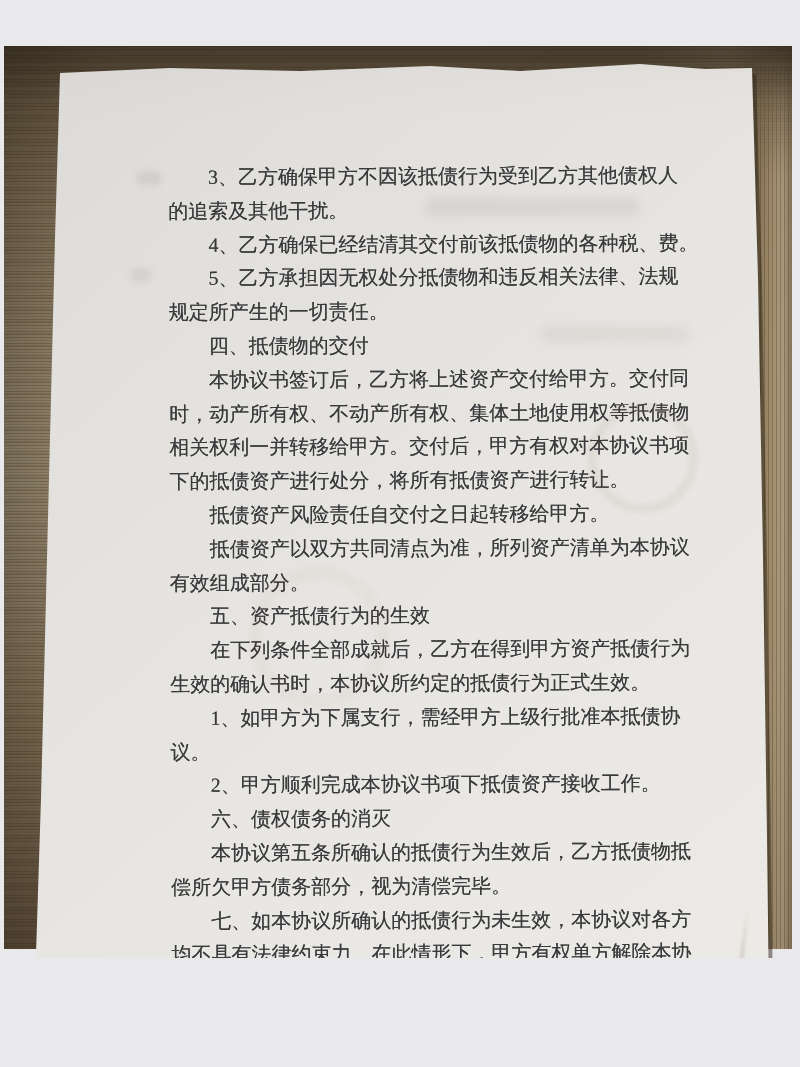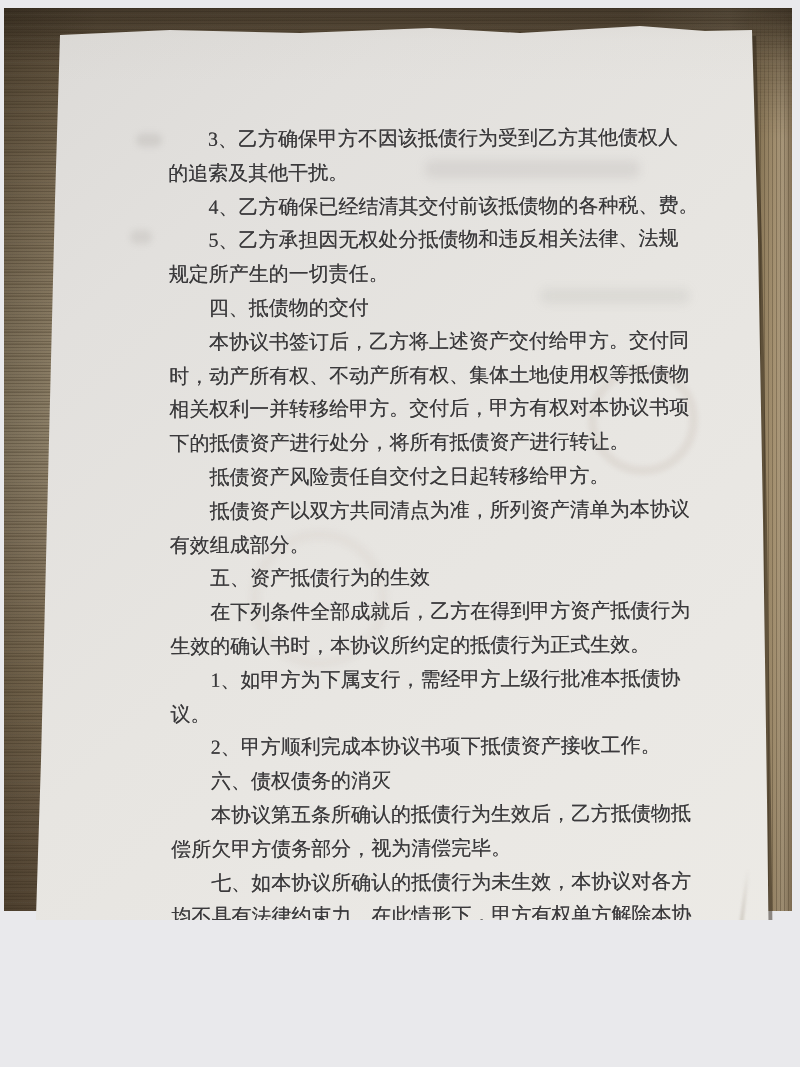--- a/index.html
+++ b/index.html
@@ -2,20 +2,21 @@
 <html><head>
 <meta charset="utf-8">
 <style>
   html, body { margin: 0; padding: 0; background: #e9e9ec; }
   .stage {
     position: relative;
     width: 800px; height: 920px;
     overflow: hidden;
     background: #e9e9ec; 
     font-family: "Liberation Serif", "DejaVu Serif", serif;
+    margin-top: 38px;
   }
   
   .wood {
     position: absolute; left: 4px; top: 8px; right: 8px; bottom: 9px;
     background:
       repeating-linear-gradient(180deg, rgba(50,40,26,0.28) 0 1px, rgba(0,0,0,0) 1px 3px),
       repeating-linear-gradient(180deg, rgba(0,0,0,0) 0 6px, rgba(255,245,225,0.10) 6px 7px, rgba(0,0,0,0) 7px 11px, rgba(60,48,30,0.18) 11px 12px),
       linear-gradient(90deg, rgba(30,24,14,0.25) 0%, rgba(0,0,0,0) 12%, rgba(0,0,0,0) 80%, rgba(255,240,210,0.10) 92%, rgba(30,24,14,0.10) 100%),
       linear-gradient(180deg, #544736 0%, #6a5b45 7%, #83735a 18%, #95866c 33%, #9d8f75 48%, #93836a 62%, #857459 76%, #786750 88%, #665540 100%);
   }

